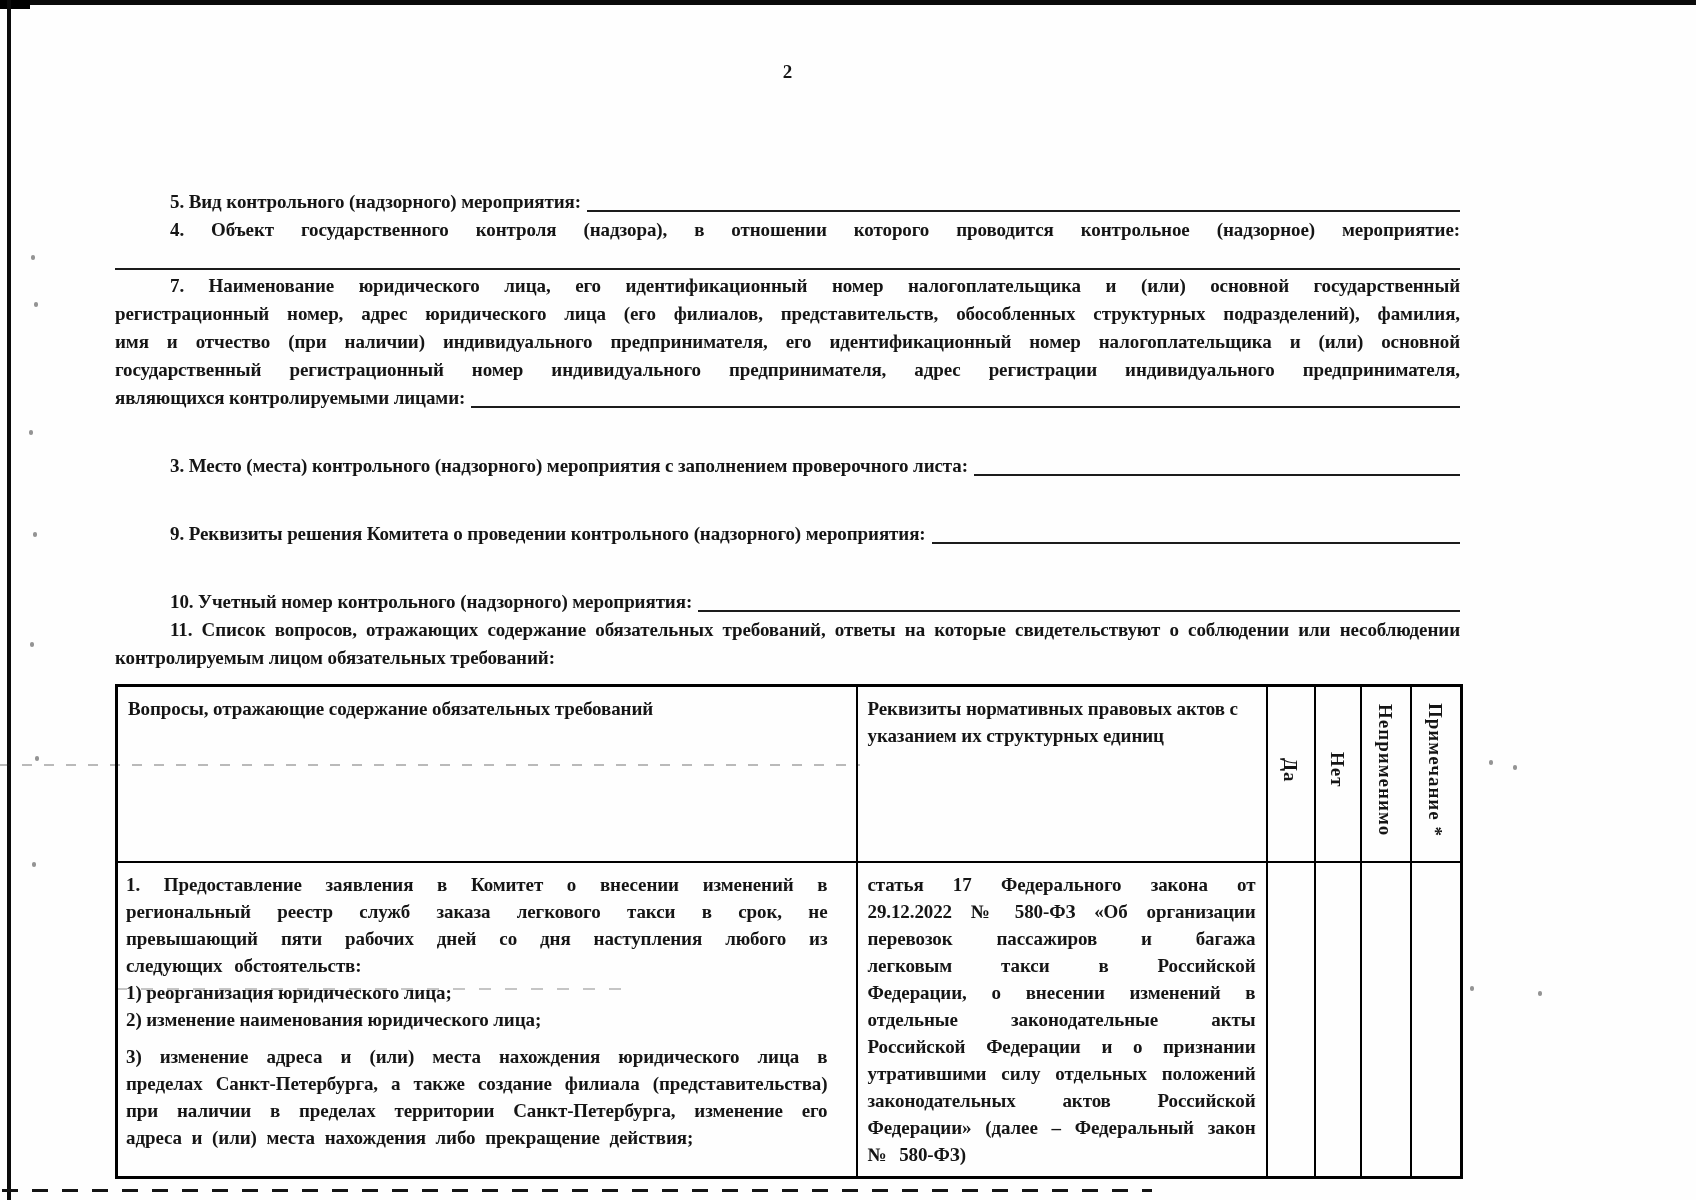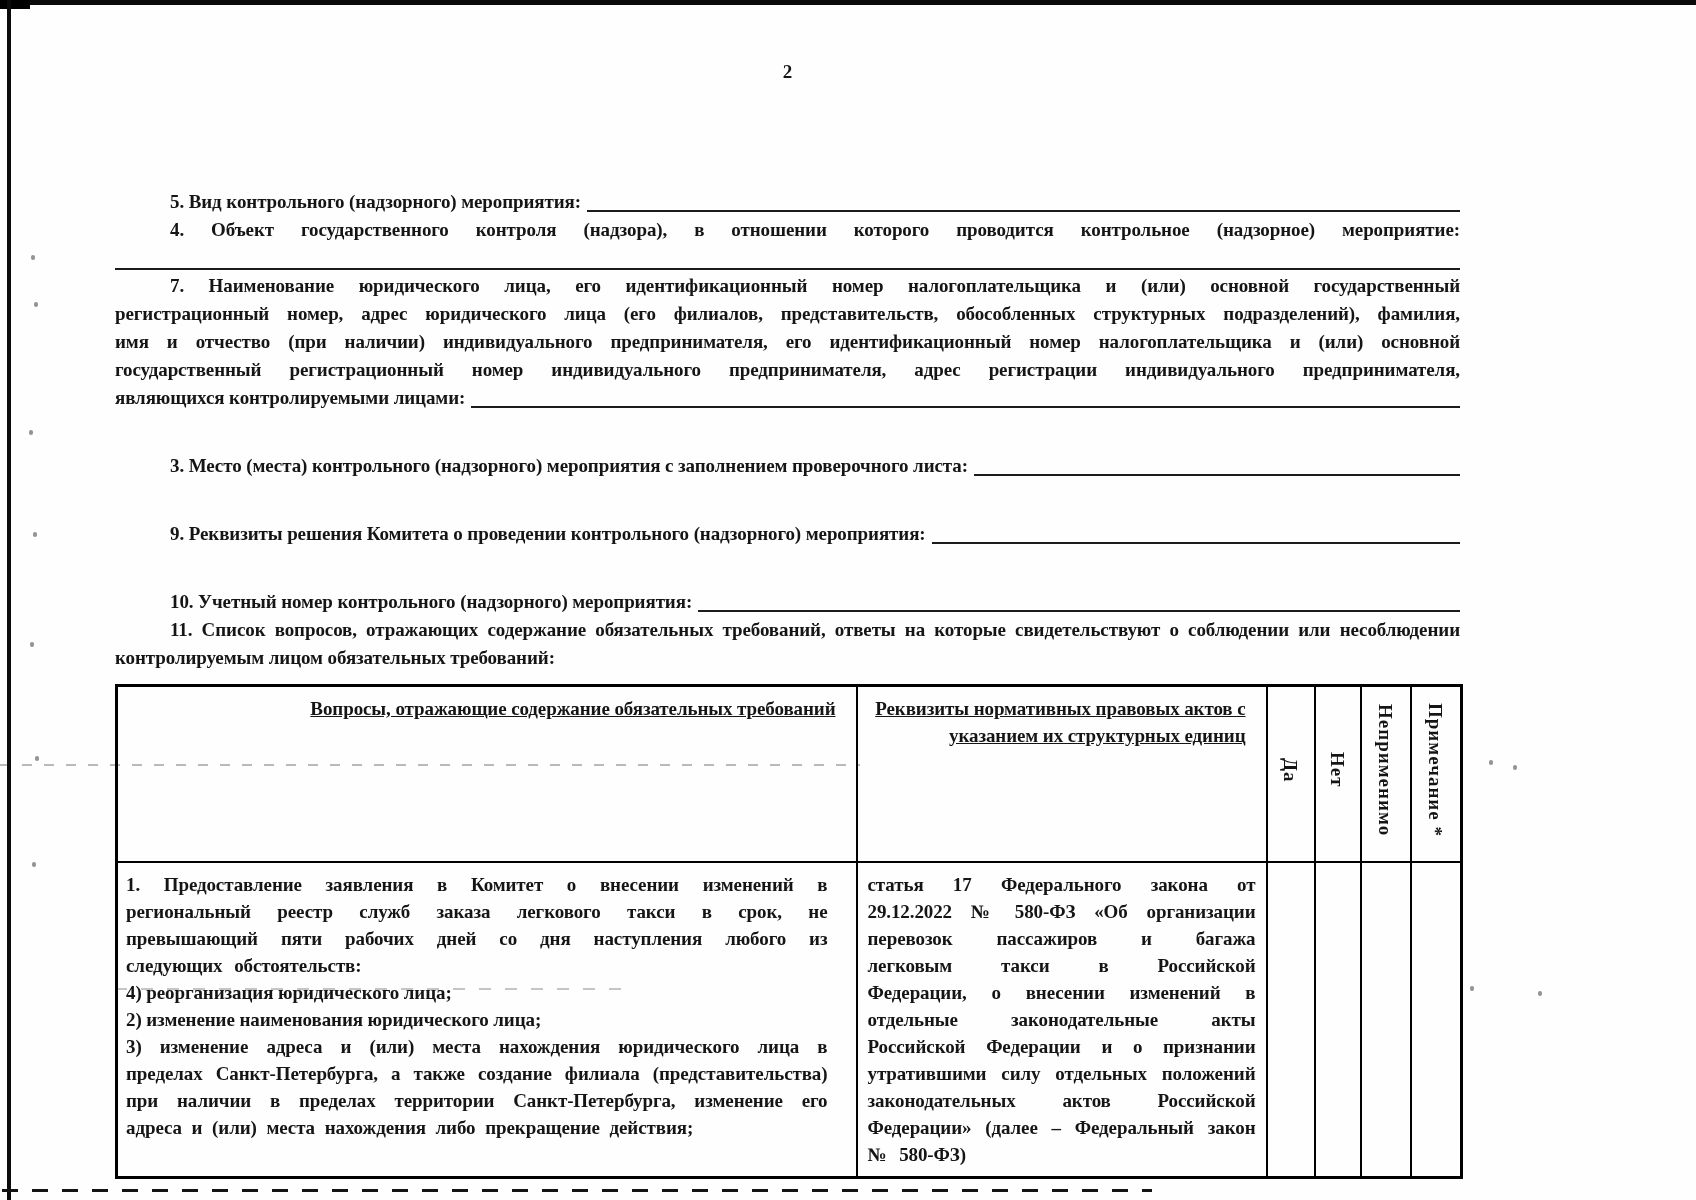--- a/index.html
+++ b/index.html
@@ -88,38 +88,37 @@
     line-height: 27px;
   }
   table.checklist th, table.checklist td {
     border: 2px solid #000;
     font-weight: 700;
   }
   thead tr { height: 176px; }
   tbody tr { height: 308px; }
   th.h-q, th.h-a {
     vertical-align: top;
-    text-align: right;
-    padding: 8px 20px 0 10px;
-    text-decoration: underline;
+    text-align: left;
+    padding: 8px 8px 0 10px;
   }
   th.h-v { vertical-align: middle; text-align: center; padding: 0; }
   .vtext {
     writing-mode: vertical-rl;
     text-orientation: mixed;
     display: inline-block;
     white-space: nowrap;
     letter-spacing: 1px;
   }
   td.c-q { vertical-align: top; padding: 8px 28px 8px 8px; }
   td.c-a { vertical-align: top; padding: 8px 10px; text-align: justify; word-spacing: 8px; margin-top: 8px; }
   td.c-v { vertical-align: top; }
   .q-intro { text-align: justify; word-spacing: 7px; }
   .q-item  { text-align: left; }
-  .q-just  { text-align: justify; word-spacing: 5px; }
+  .q-just  { text-align: justify; word-spacing: 5px; margin-top: 10px; }
 </style>
 </head>
 <body>
 
 <div class="page">
 
   <div class="artifact top-edge"></div>
   <div class="artifact corner-blob"></div>
   <div class="artifact left-edge"></div>
   <div class="artifact bottom-dashes"></div>
@@ -203,21 +202,21 @@
           </th>
           <th class="h-v">
             <span class="vtext">Примечание *</span>
           </th>
         </tr>
       </thead>
       <tbody>
         <tr>
           <td class="c-q">
             <div class="q-intro">1. Предоставление заявления в Комитет о внесении изменений в региональный реестр служб заказа легкового такси в срок, не превышающий пяти рабочих дней со дня наступления любого из следующих обстоятельств:</div>
-            <div class="q-item">4) реорганизация юридического лица;</div>
+            <div class="q-item">1) реорганизация юридического лица;</div>
             <div class="q-item">2) изменение наименования юридического лица;</div>
             <div class="q-item q-just">3) изменение адреса и (или) места нахождения юридического лица в пределах Санкт-Петербурга, а также создание филиала (представительства) при наличии в пределах территории Санкт-Петербурга, изменение его адреса и (или) места нахождения либо прекращение действия;</div>
           </td>
           <td class="c-a">статья 17 Федерального закона от 29.12.2022 № 580-ФЗ «Об организации перевозок пассажиров и багажа легковым такси в Российской Федерации, о внесении изменений в отдельные законодательные акты Российской Федерации и о признании утратившими силу отдельных положений законодательных актов Российской Федерации» (далее – Федеральный закон № 580-ФЗ)</td>
           <td class="c-v"></td>
           <td class="c-v"></td>
           <td class="c-v"></td>
           <td class="c-v"></td>
         </tr>
       </tbody>

